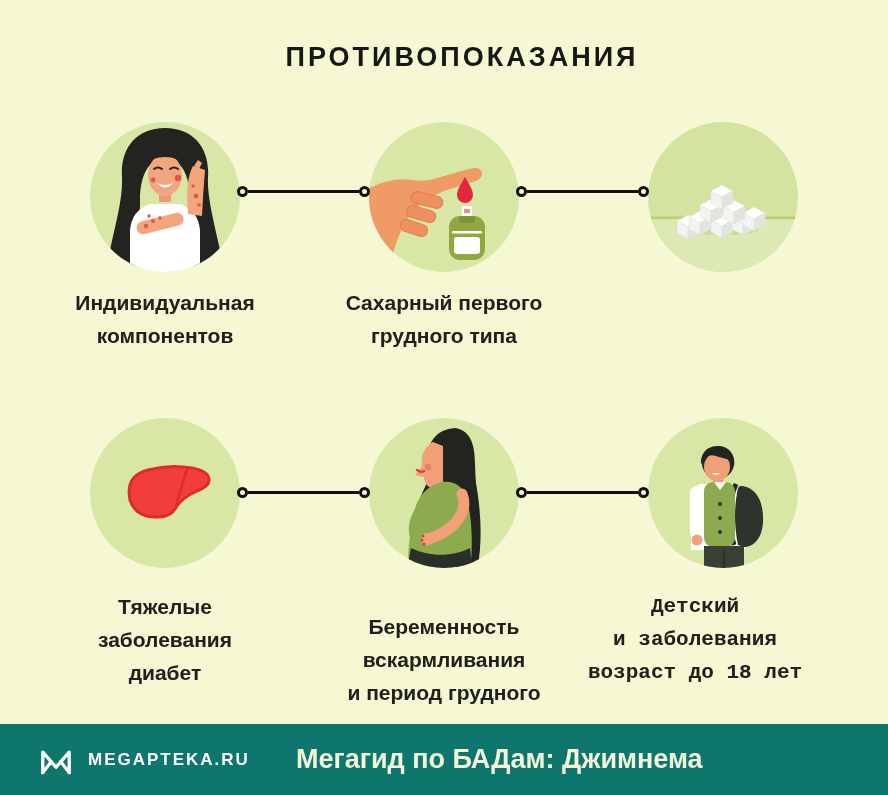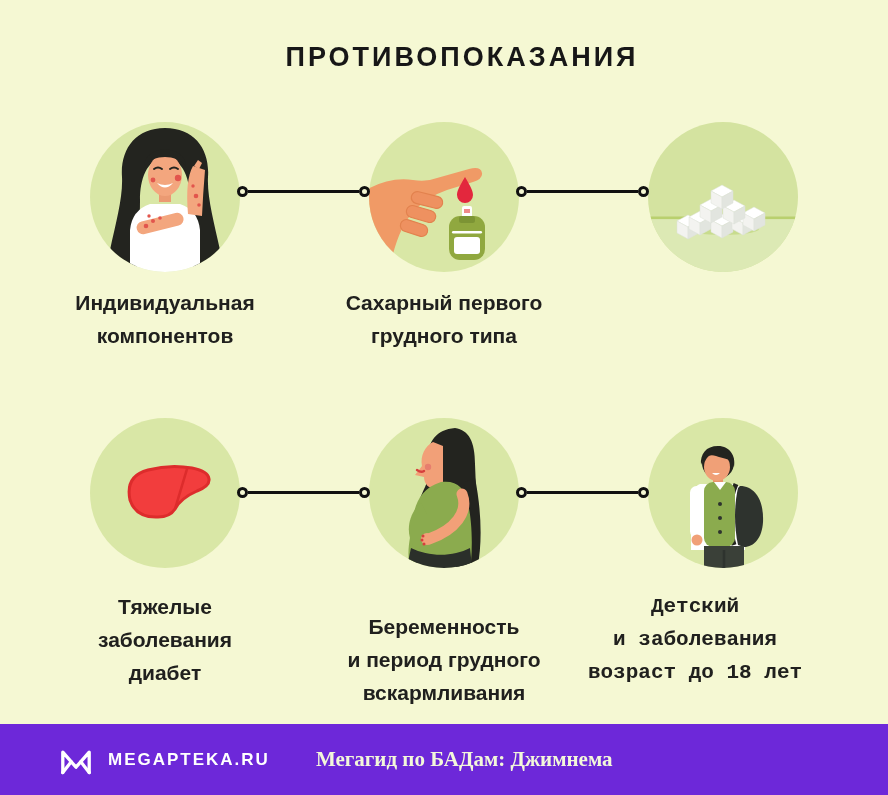--- a/index.html
+++ b/index.html
@@ -35,31 +35,31 @@
   }
   .k1{left:237px;top:186px;} .k2{left:516px;top:186px;}
   .k3{left:237px;top:487px;} .k4{left:516px;top:487px;}
   .ring{
     width:5px;height:5px;border:3px solid #111;border-radius:50%;
     background:#f5f8d3;flex:0 0 auto;
   }
   .wire{flex:1 1 auto;height:3px;background:#111;}
   .footer{
     position:absolute;left:0;top:724px;width:888px;height:71px;
-    background:#6d28d9;display:flex;align-items:center;
-    box-sizing:border-box;padding-left:58px;
+    background:#0f766e;display:flex;align-items:center;
+    box-sizing:border-box;padding-left:38px;
   }
   .footer svg{display:block;}
   .brand{
     margin-left:14px;color:#ffffff;
     font-size:17px;font-weight:800;letter-spacing:2px;
   }
   .caption{
     margin-left:46px;color:#f3f7da;
-    font-size:21px;font-weight:700;font-family:Liberation Serif, serif;
+    font-size:27px;font-weight:700;
   }
 </style>
 </head>
 <body>
 
 <div class="page">
 
   <div class="title">ПРОТИВОПОКАЗАНИЯ</div>
 
   <div class="circle c1">
@@ -281,22 +281,22 @@
     <div>грудного типа</div>
     <div></div>
   </div>
   <div class="label l4">
     <div>Тяжелые</div>
     <div>заболевания</div>
     <div>диабет</div>
   </div>
   <div class="label l5">
     <div>Беременность</div>
+    <div>вскармливания</div>
     <div>и период грудного</div>
-    <div>вскармливания</div>
   </div>
   <div class="label l6">
     <div>Детский</div>
     <div>и заболевания</div>
     <div>возраст до 18 лет</div>
   </div>
 
   <div class="footer">
     <svg width="36" height="36" viewBox="0 0 60 60">
       <g fill="none" stroke="#ffffff" stroke-width="5.5" stroke-linecap="round" stroke-linejoin="round">

